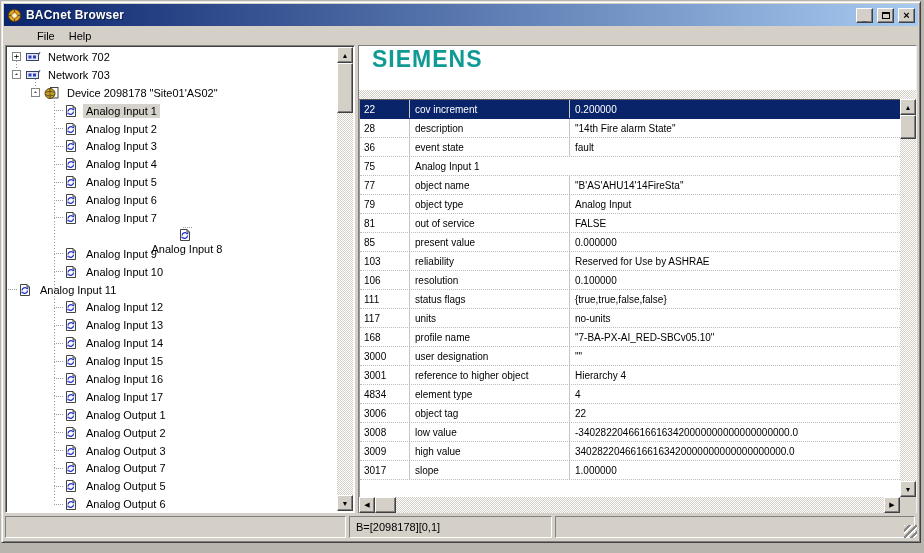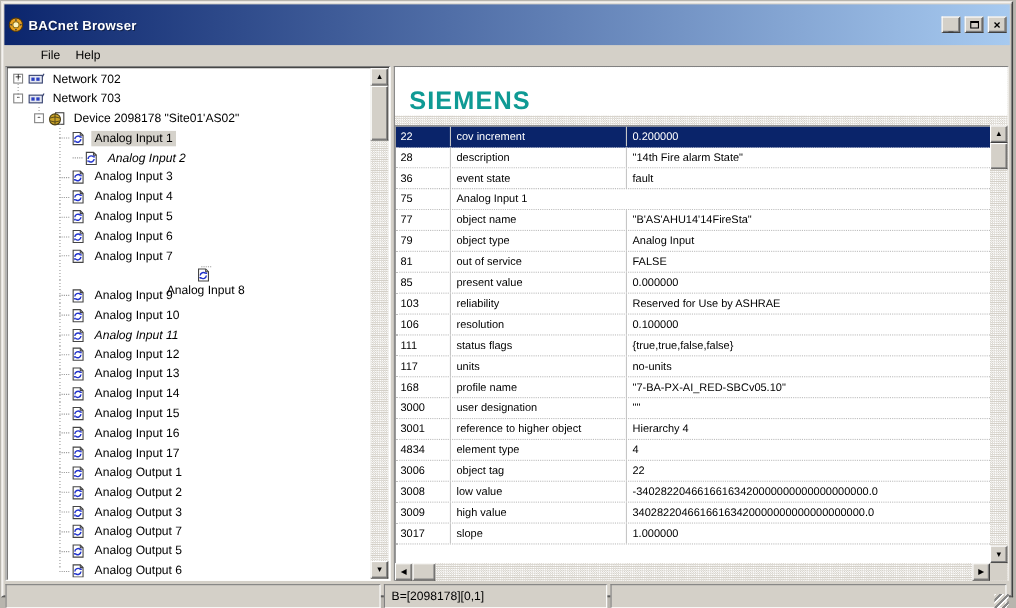--- a/index.html
+++ b/index.html
@@ -4,21 +4,21 @@
 <style>
   * { box-sizing: border-box; margin: 0; padding: 0; }
   html,body { width: 924px; height: 553px; background:#b8b5ae; font-family:"Liberation Sans", sans-serif; }
   :root { --chrome:#d4d0c8; --sel:#0a246a; --teal:#0f9a94; --tg1:#0b256d; --tg2:#a7caf0; }
 
   .window{ position:absolute; left:1px; top:1px; width:920px; height:542px; background:var(--chrome);
     border:1px solid; border-color:#e9e7e2 #404040 #404040 #e9e7e2;
     box-shadow: inset 1px 1px 0 #ffffff, inset -1px -1px 0 #808080; padding:2px; }
 
   
-  .titlebar{ height:37px; background:linear-gradient(90deg,var(--tg1),var(--tg2));
+  .titlebar{ height:22px; background:linear-gradient(90deg,var(--tg1),var(--tg2));
     display:flex; align-items:center; padding:0 3px; gap:4px; }
   .app-icon{ width:15px; height:15px; flex:0 0 auto; }
   .title-text{ flex:1; color:#fff; font-weight:bold; font-size:12px; letter-spacing:.2px;
     text-shadow:1px 1px 0 rgba(0,0,0,.4); white-space:nowrap; overflow:hidden;}
   .tb-btn{ width:17px; height:15px; background:var(--chrome); border:1px solid;
     border-color:#fff #404040 #404040 #fff; box-shadow: inset -1px -1px 0 #808080;
     display:flex; align-items:center; justify-content:center; font-size:9px; font-weight:bold; color:#000; cursor:default;}
   .tb-btn .min-glyph{ position:relative; top:3px; font-size:8px; }
   .tb-btn .max-glyph{ width:8px; height:7px; border:1px solid #000; border-top-width:2px; display:block;}
 
@@ -49,21 +49,21 @@
     border-color:#fff #404040 #404040 #fff; box-shadow: inset -1px -1px 0 #808080;
     display:flex; align-items:center; justify-content:center; font-size:7px; color:#000; flex:0 0 auto;}
   .sb-thumb{ background:var(--chrome); border:1px solid; border-color:#fff #404040 #404040 #fff;
     box-shadow: inset -1px -1px 0 #808080; flex:0 0 auto;}
   .vscroll{ position:absolute; top:1px; right:1px; bottom:1px; width:16px; display:flex; flex-direction:column; }
   .vscroll .track{ flex:1; }
 
   
   .right-pane{ flex:1; margin-left:3px; height:100%; position:relative;
     border:1px solid #808080; border-right-color:#f2f0ec; border-bottom:none; display:flex; flex-direction:column; overflow:hidden;}
-  .logo-strip{ height:44px; background:#fff; display:flex; align-items:flex-end; padding-left:13px; flex:0 0 auto;}
+  .logo-strip{ height:44px; background:#fff; display:flex; align-items:flex-start; padding-left:13px; flex:0 0 auto;}
   .brand-logo{ font-weight:bold; font-size:23px; letter-spacing:1px; font-family:"Liberation Sans",sans-serif; }
   .gap-strip{ height:9px; flex:0 0 auto; }
   .grid-zone{ flex:1; display:flex; min-height:0; }
   .prop-table{ flex:1; background:#fff; overflow:hidden; border-top:1px solid #5a5a5a; border-left:1px solid #9a9a9a;}
   .prop-row{ height:19px; display:flex; align-items:center; font-size:10px; border-bottom:1px dotted #bdbdbd; color:#000;}
   .prop-row .c1{ width:50px; padding-left:4px; flex:0 0 auto; align-self:stretch; display:flex; align-items:center; border-right:1px solid #c6c6c6;}
   .prop-row .c2{ width:160px; padding-left:5px; flex:0 0 auto; align-self:stretch; display:flex; align-items:center; border-right:1px solid #c6c6c6;}
   .prop-row .c3{ flex:1; padding-left:5px; align-self:stretch; display:flex; align-items:center; overflow:hidden; white-space:nowrap;}
   .prop-row.selected{ background:var(--sel); color:#fff; border-bottom-color:var(--sel); }
   .table-vscroll{ width:16px; flex:0 0 auto; display:flex; flex-direction:column; }
@@ -149,21 +149,21 @@
             <svg viewBox="0 0 16 14" class="tree-ico">
               <path d="M3.5 1.5 H10 L12.5 4 V12.5 H3.5 Z" fill="#fff" stroke="#444"></path>
               <path d="M10 1.5 V4 H12.5" fill="none" stroke="#444"></path>
               <path d="M5 7.5 a3 3 0 0 1 5 -2" fill="none" stroke="#2233cc" stroke-width="1.3"></path>
               <path d="M10.6 4.2 l1 2 -2.2 0 z" fill="#2233cc"></path>
               <path d="M10.6 7.5 a3 3 0 0 1 -5 2" fill="none" stroke="#2233cc" stroke-width="1.3"></path>
               <path d="M5 10.8 l-1 -2 2.2 0 z" fill="#2233cc"></path>
             </svg>
             <span class="tree-label sel">Analog Input 1</span>
           </div>
-          <div class="tree-row" style="padding-left: 58px; font-style: italic;">
+          <div class="tree-row" style="padding-left: 46px;">
             <span class="stub"></span>
             <svg viewBox="0 0 16 14" class="tree-ico">
               <path d="M3.5 1.5 H10 L12.5 4 V12.5 H3.5 Z" fill="#fff" stroke="#444"></path>
               <path d="M10 1.5 V4 H12.5" fill="none" stroke="#444"></path>
               <path d="M5 7.5 a3 3 0 0 1 5 -2" fill="none" stroke="#2233cc" stroke-width="1.3"></path>
               <path d="M10.6 4.2 l1 2 -2.2 0 z" fill="#2233cc"></path>
               <path d="M10.6 7.5 a3 3 0 0 1 -5 2" fill="none" stroke="#2233cc" stroke-width="1.3"></path>
               <path d="M5 10.8 l-1 -2 2.2 0 z" fill="#2233cc"></path>
             </svg>
             <span class="tree-label">Analog Input 2</span>
@@ -257,21 +257,21 @@
             <svg viewBox="0 0 16 14" class="tree-ico">
               <path d="M3.5 1.5 H10 L12.5 4 V12.5 H3.5 Z" fill="#fff" stroke="#444"></path>
               <path d="M10 1.5 V4 H12.5" fill="none" stroke="#444"></path>
               <path d="M5 7.5 a3 3 0 0 1 5 -2" fill="none" stroke="#2233cc" stroke-width="1.3"></path>
               <path d="M10.6 4.2 l1 2 -2.2 0 z" fill="#2233cc"></path>
               <path d="M10.6 7.5 a3 3 0 0 1 -5 2" fill="none" stroke="#2233cc" stroke-width="1.3"></path>
               <path d="M5 10.8 l-1 -2 2.2 0 z" fill="#2233cc"></path>
             </svg>
             <span class="tree-label">Analog Input 10</span>
           </div>
-          <div class="tree-row" style="padding-left: 46px; font-style: italic;">
+          <div class="tree-row" style="">
             <span class="stub"></span>
             <svg viewBox="0 0 16 14" class="tree-ico">
               <path d="M3.5 1.5 H10 L12.5 4 V12.5 H3.5 Z" fill="#fff" stroke="#444"></path>
               <path d="M10 1.5 V4 H12.5" fill="none" stroke="#444"></path>
               <path d="M5 7.5 a3 3 0 0 1 5 -2" fill="none" stroke="#2233cc" stroke-width="1.3"></path>
               <path d="M10.6 4.2 l1 2 -2.2 0 z" fill="#2233cc"></path>
               <path d="M10.6 7.5 a3 3 0 0 1 -5 2" fill="none" stroke="#2233cc" stroke-width="1.3"></path>
               <path d="M5 10.8 l-1 -2 2.2 0 z" fill="#2233cc"></path>
             </svg>
             <span class="tree-label">Analog Input 11</span>

